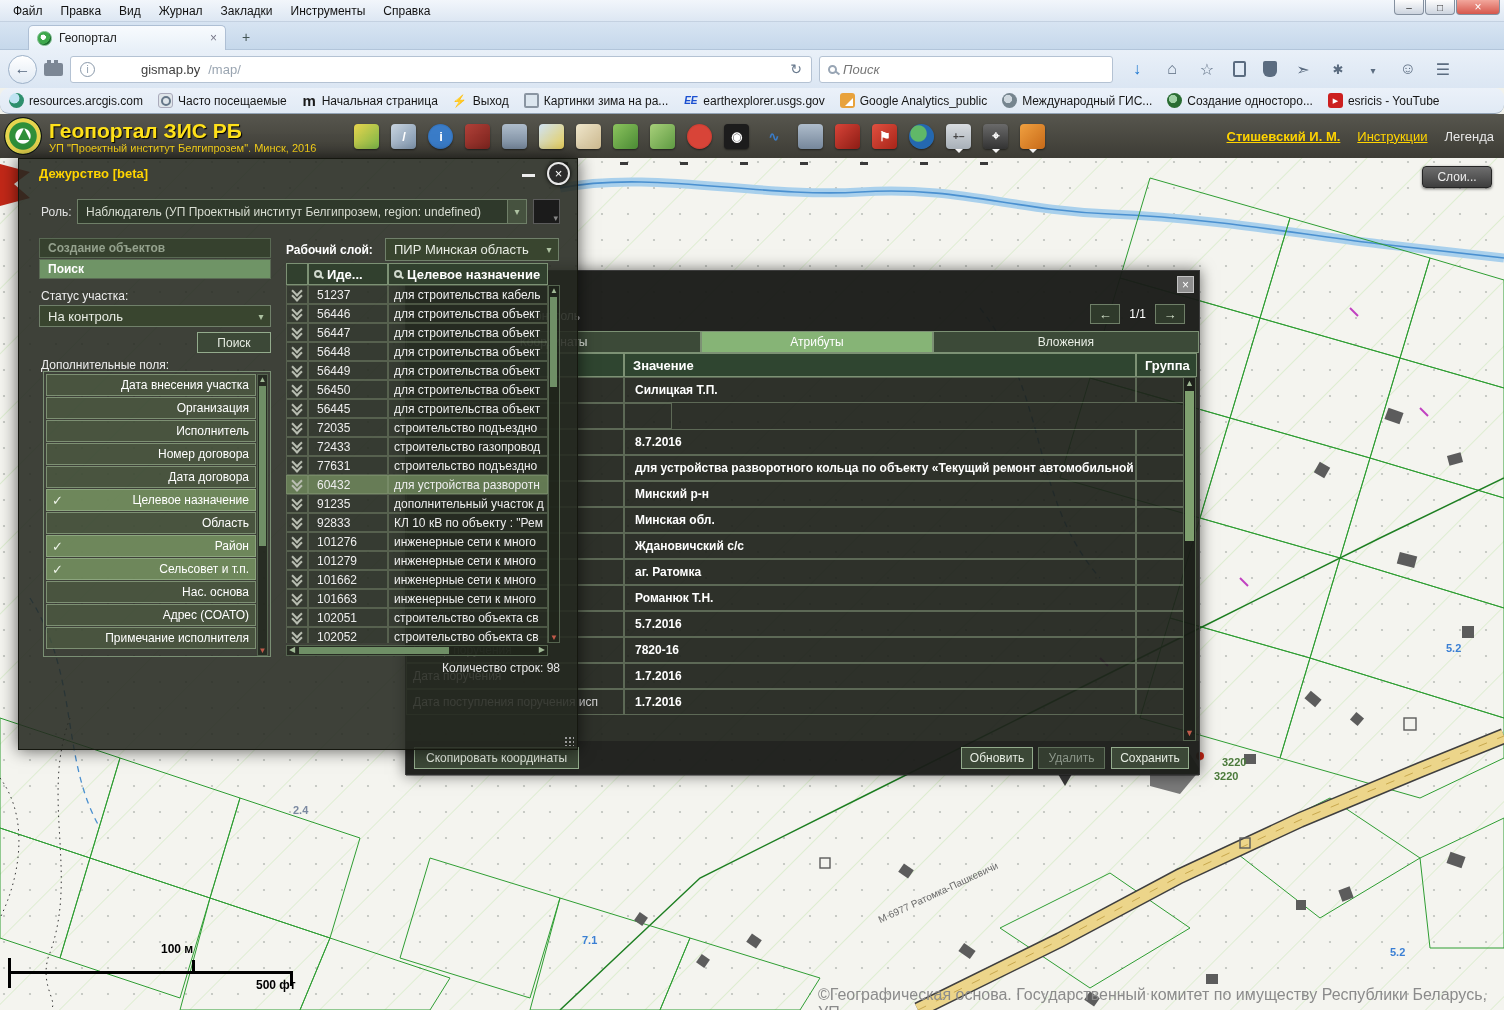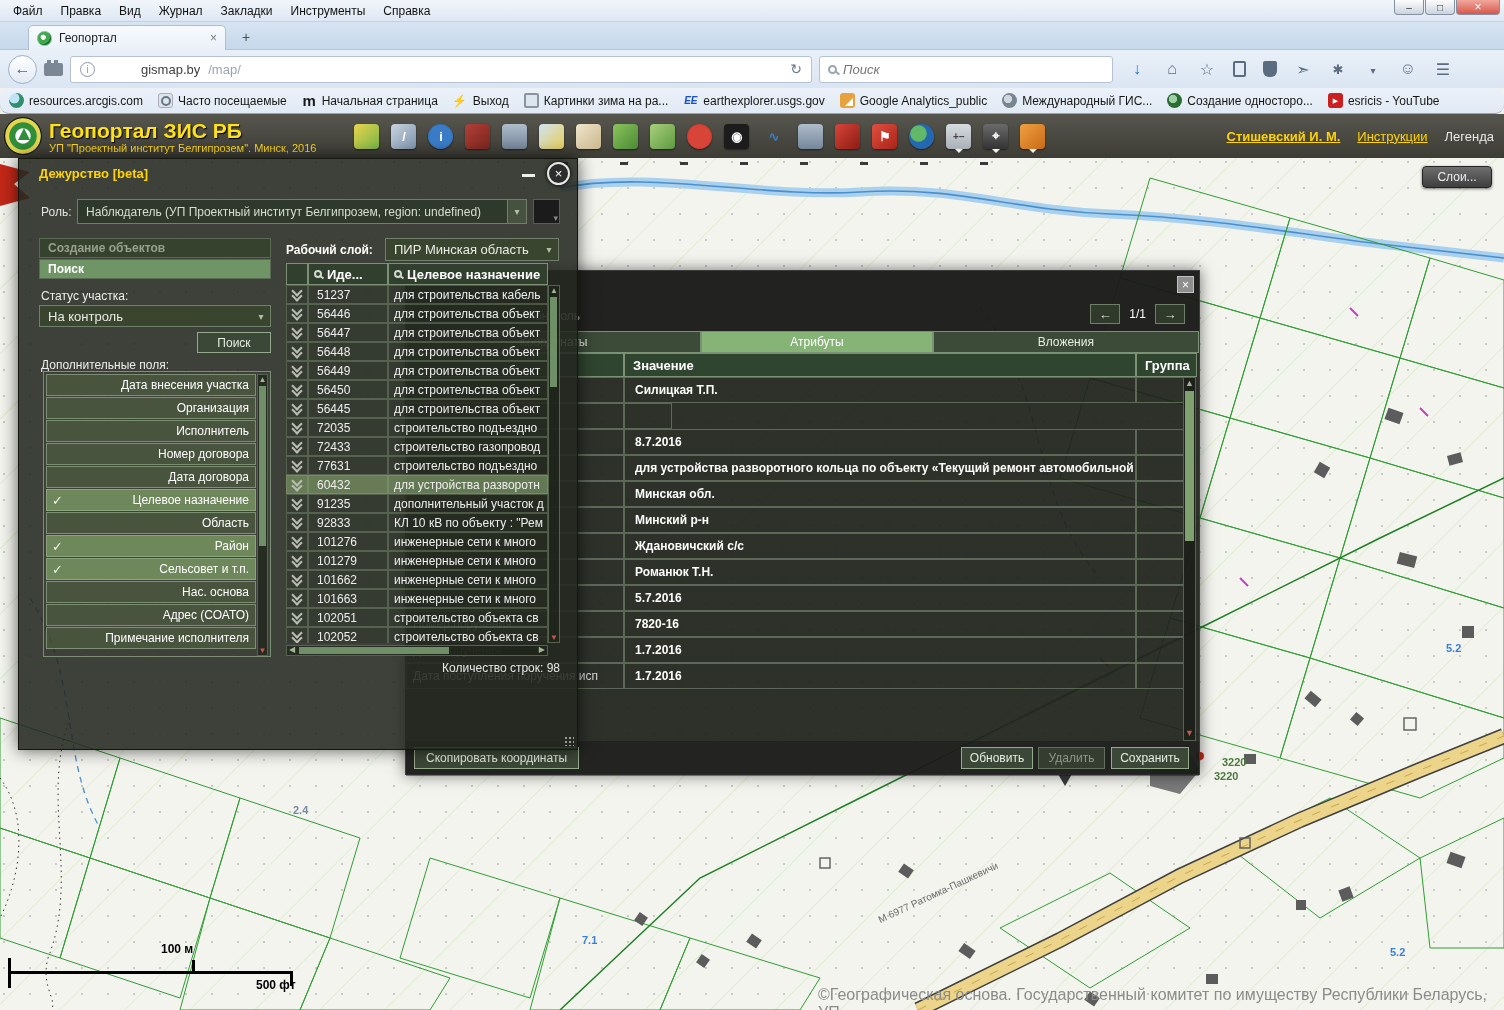--- a/index.html
+++ b/index.html
@@ -555,31 +555,36 @@
           <div class="ac ac-value">8.7.2016</div>
           <div class="ac ac-group"></div>
         </div>
       <div class="arow">
           <div class="ac ac-label"></div>
           <div class="ac ac-value">для устройства разворотного кольца по объекту «Текущий ремонт автомобильной до...</div>
           <div class="ac ac-group"></div>
         </div>
       <div class="arow">
           <div class="ac ac-label"></div>
+          <div class="ac ac-value">Минский р-н</div>
+          <div class="ac ac-group"></div>
+        </div>
+      <div class="arow">
+          <div class="ac ac-label"></div>
           <div class="ac ac-value">Минская обл.</div>
           <div class="ac ac-group"></div>
         </div>
       <div class="arow">
           <div class="ac ac-label"></div>
-          <div class="ac ac-value">Минский р-н</div>
-          <div class="ac ac-group"></div>
-        </div>
-      <div class="arow">
-          <div class="ac ac-label"></div>
           <div class="ac ac-value">Ждановичский с/с</div>
+          <div class="ac ac-group"></div>
+        </div>
+      <div class="arow">
+          <div class="ac ac-label"></div>
+          <div class="ac ac-value">аг. Ратомка</div>
           <div class="ac ac-group"></div>
         </div>
       <div class="arow">
           <div class="ac ac-label"></div>
           <div class="ac ac-value">Романюк Т.Н.</div>
           <div class="ac ac-group"></div>
         </div>
       <div class="arow">
           <div class="ac ac-label"></div>
           <div class="ac ac-value">5.7.2016</div>

